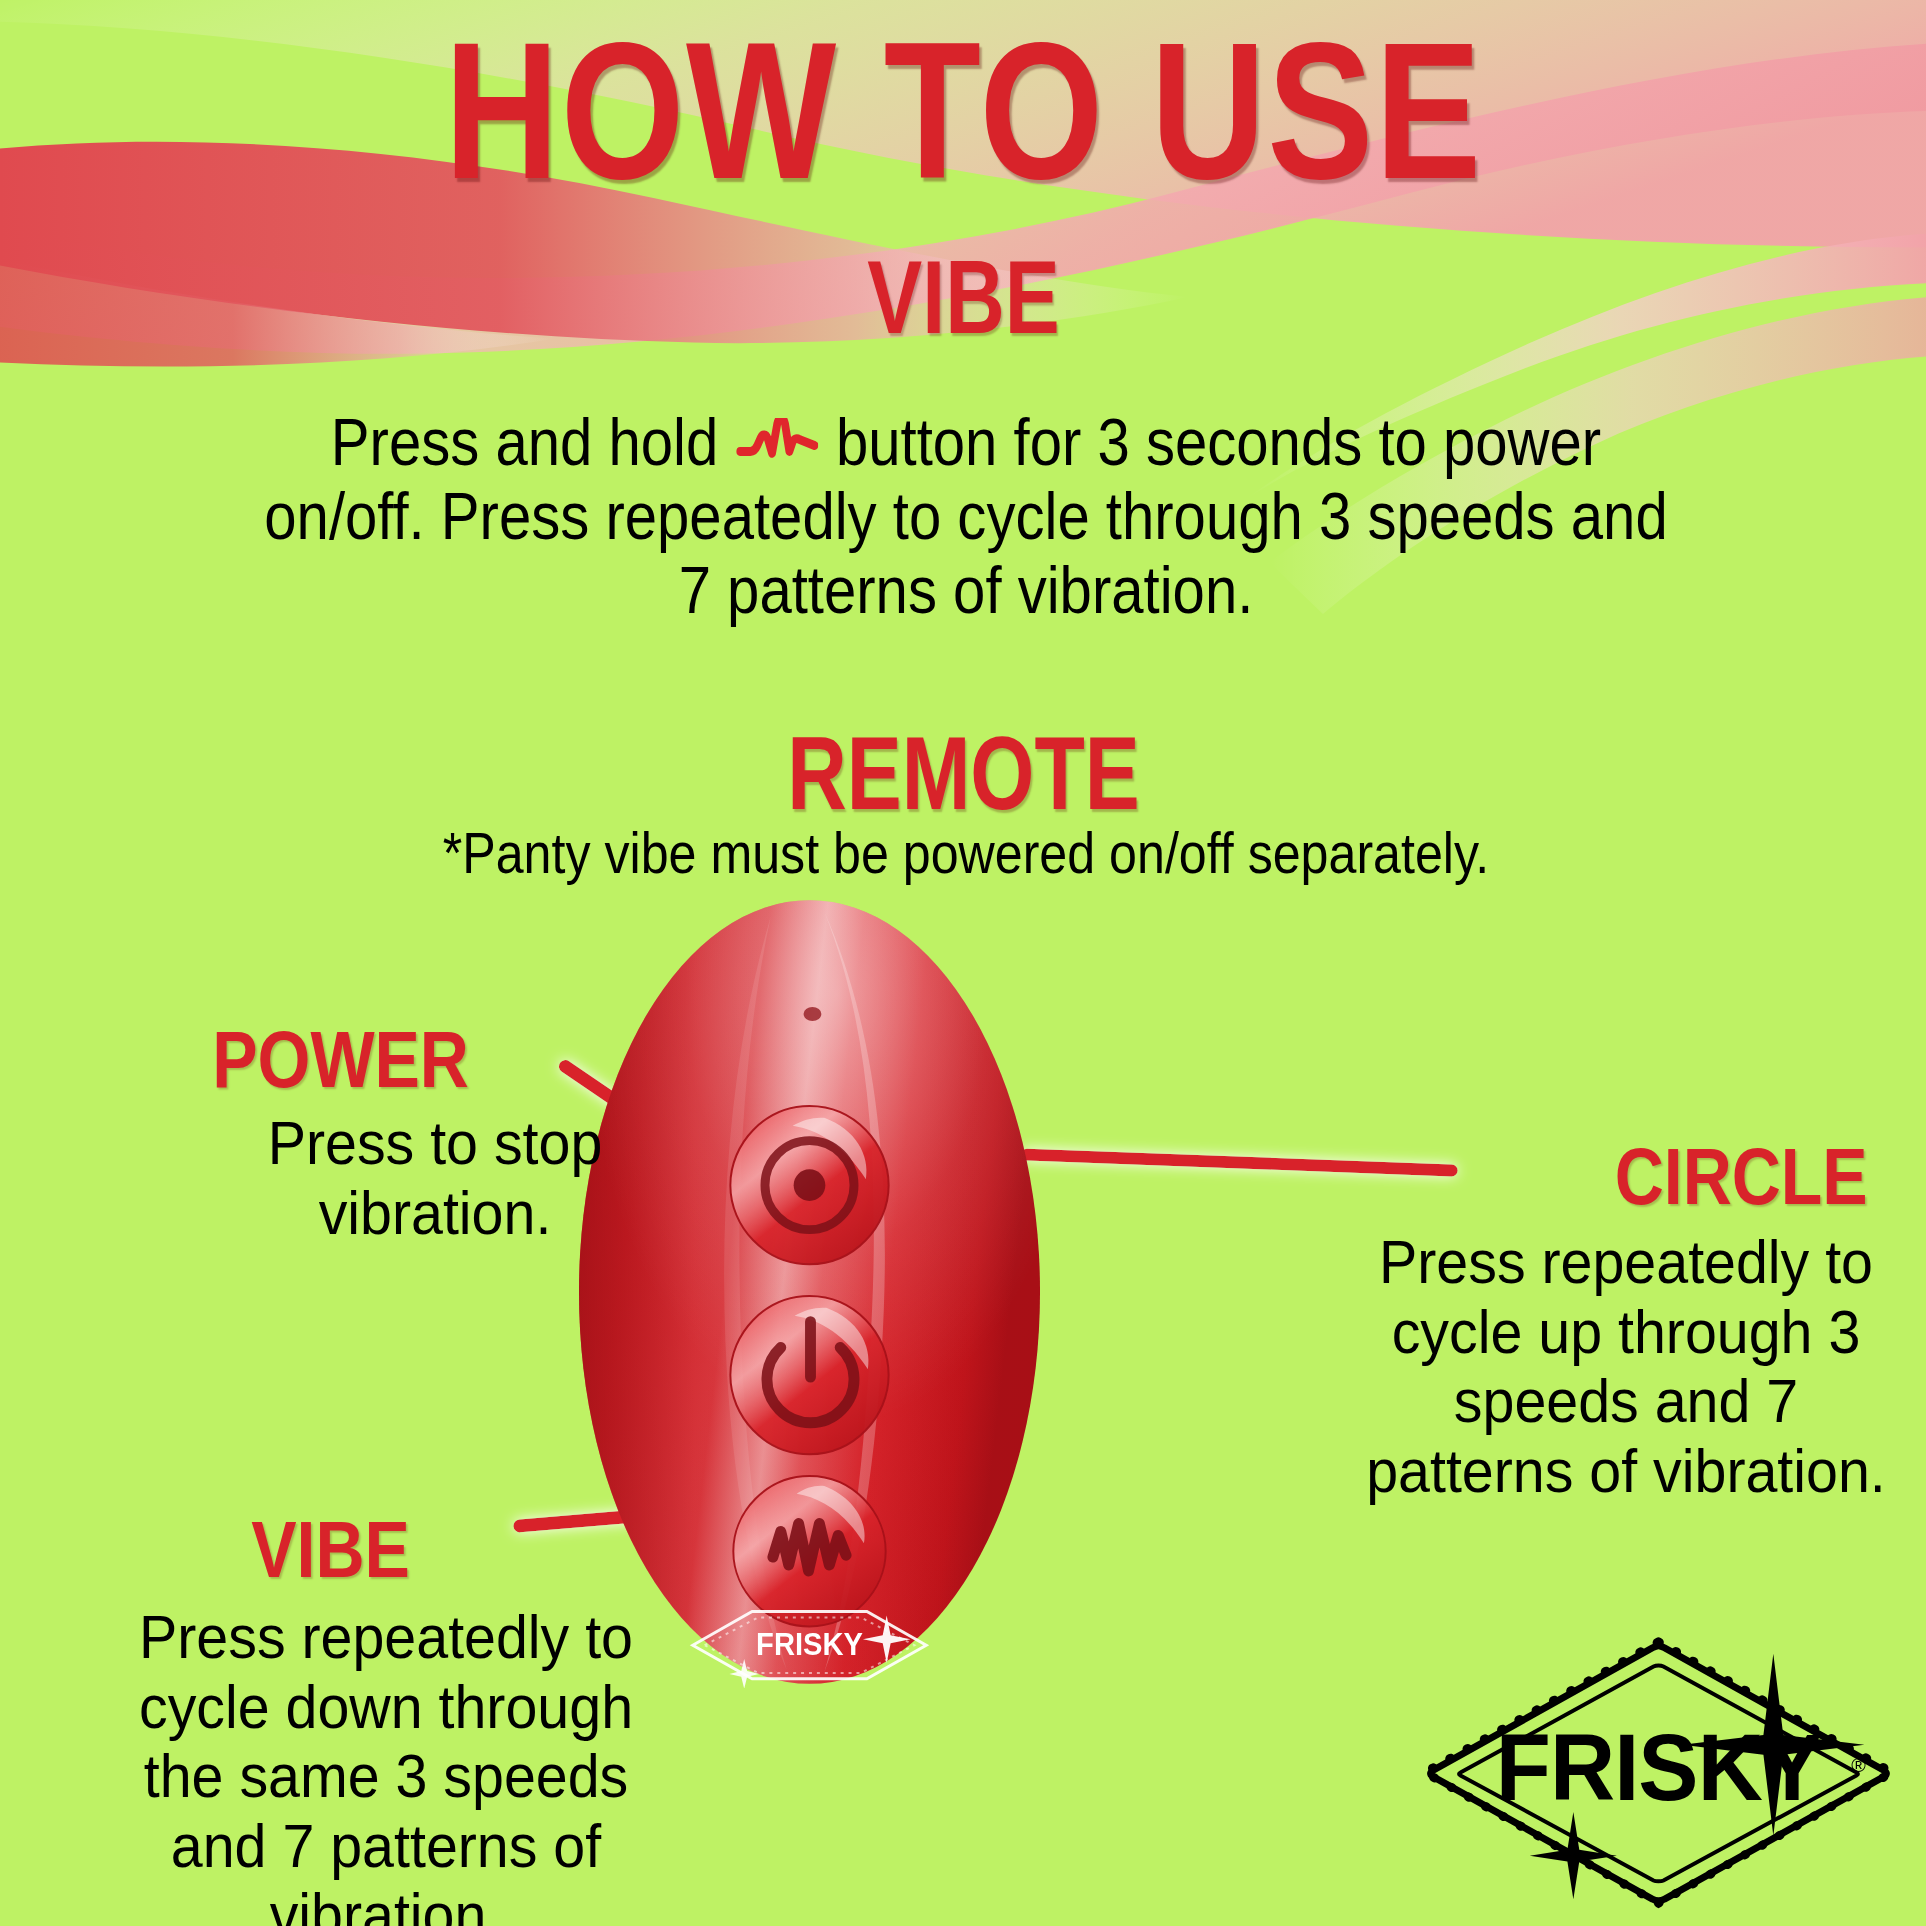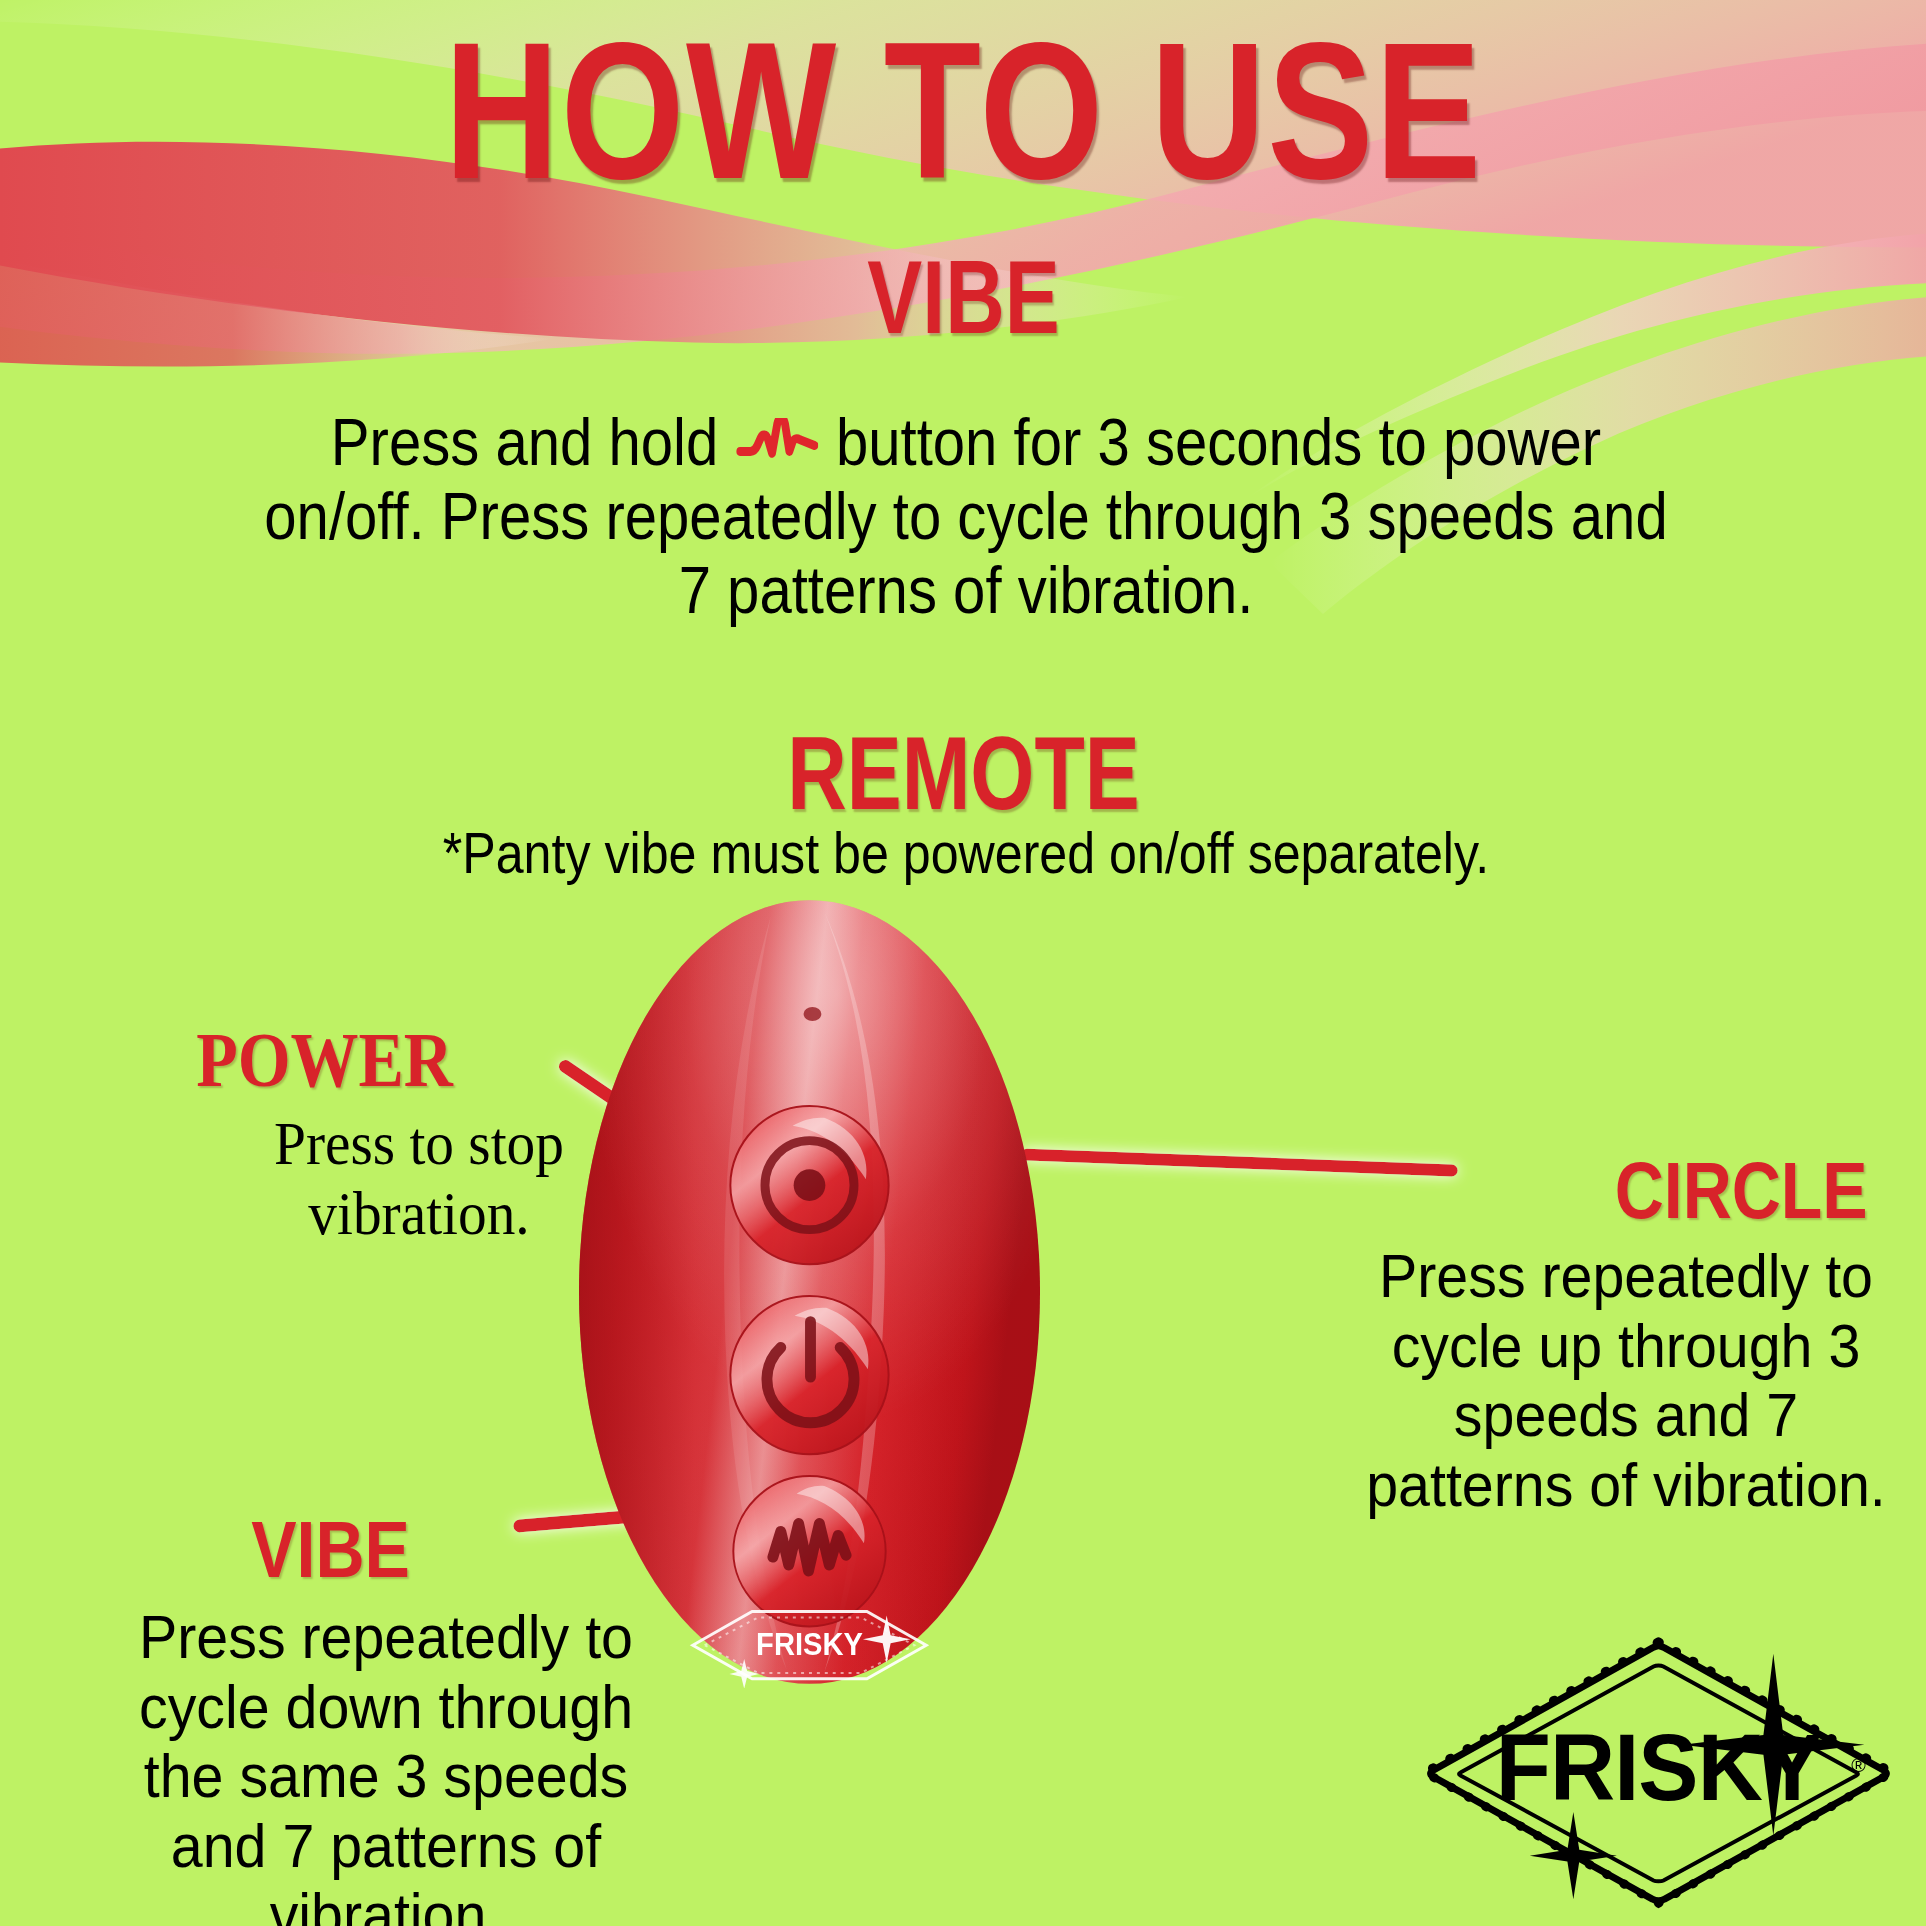--- a/index.html
+++ b/index.html
@@ -52,25 +52,25 @@
     font-weight:bold;color:#d8232a;letter-spacing:0px;
     transform:scaleX(0.86);transform-origin:50% 50%;
     text-shadow:2px 2px 2px rgba(80,0,0,.22);
     line-height:1.0;
   }
   .callout .body{
     color:#000;line-height:1.14;
     transform:scaleX(0.94);transform-origin:50% 0;
   }
 
-  #callout-power{left:142px;top:1020px;width:554px;text-align:center;font-family:Liberation Serif, serif;}
+  #callout-power{left:158px;top:1020px;width:554px;text-align:center;}
   #callout-power .ttl{font-size:79px;text-align:left;padding-left:18px;}
   #callout-power .body{font-size:61px;margin-top:10px;}
 
-  #callout-circle{left:1339px;top:1137px;width:574px;text-align:center;margin-top:14px;}
+  #callout-circle{left:1339px;top:1137px;width:574px;text-align:center;}
   #callout-circle .ttl{font-size:79px;text-align:right;padding-right:6px;}
   #callout-circle .body{font-size:61px;margin-top:12px;}
 
   #callout-vibe{left:79px;top:1510px;width:614px;text-align:center;}
   #callout-vibe .ttl{font-size:79px;text-align:center;padding-right:129px;}
   #callout-vibe .body{font-size:61px;margin-top:14px;}
 
   
   #remote{position:absolute;left:577px;top:896px;width:465px;height:792px;}
 

